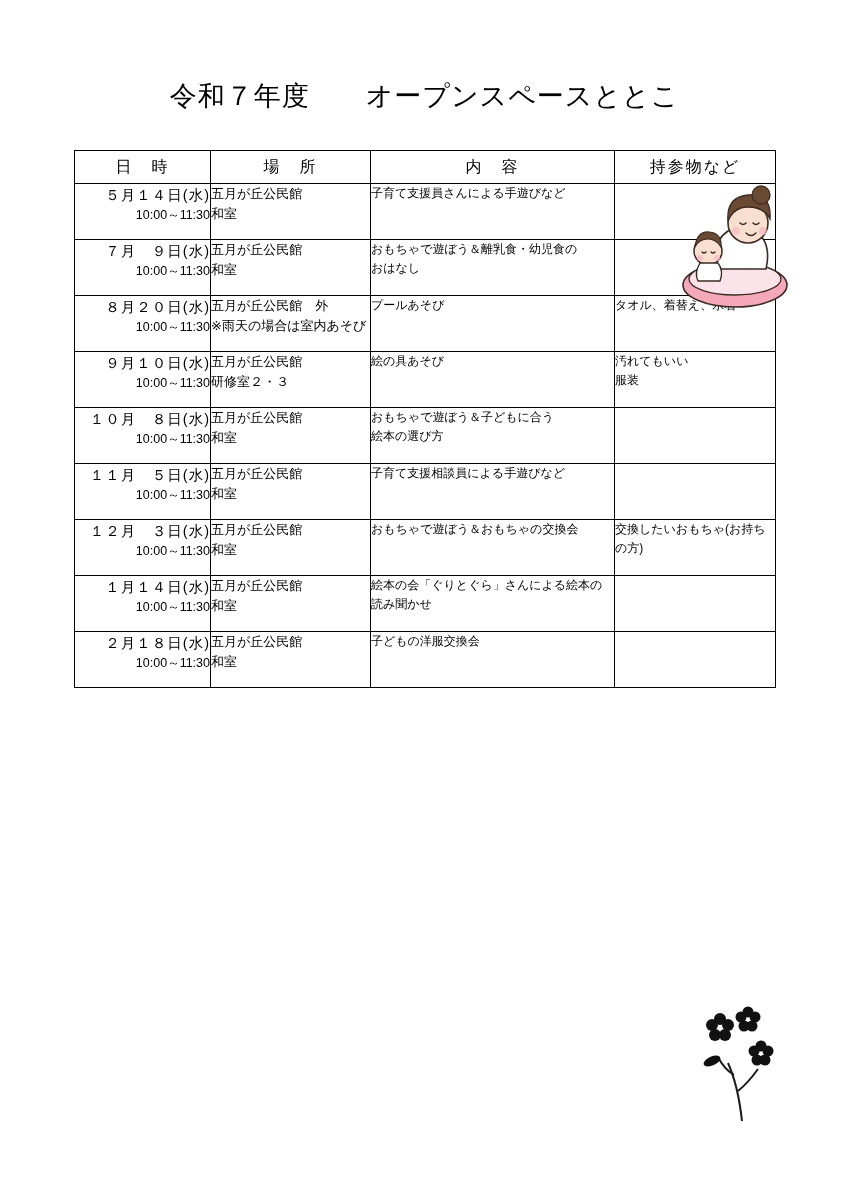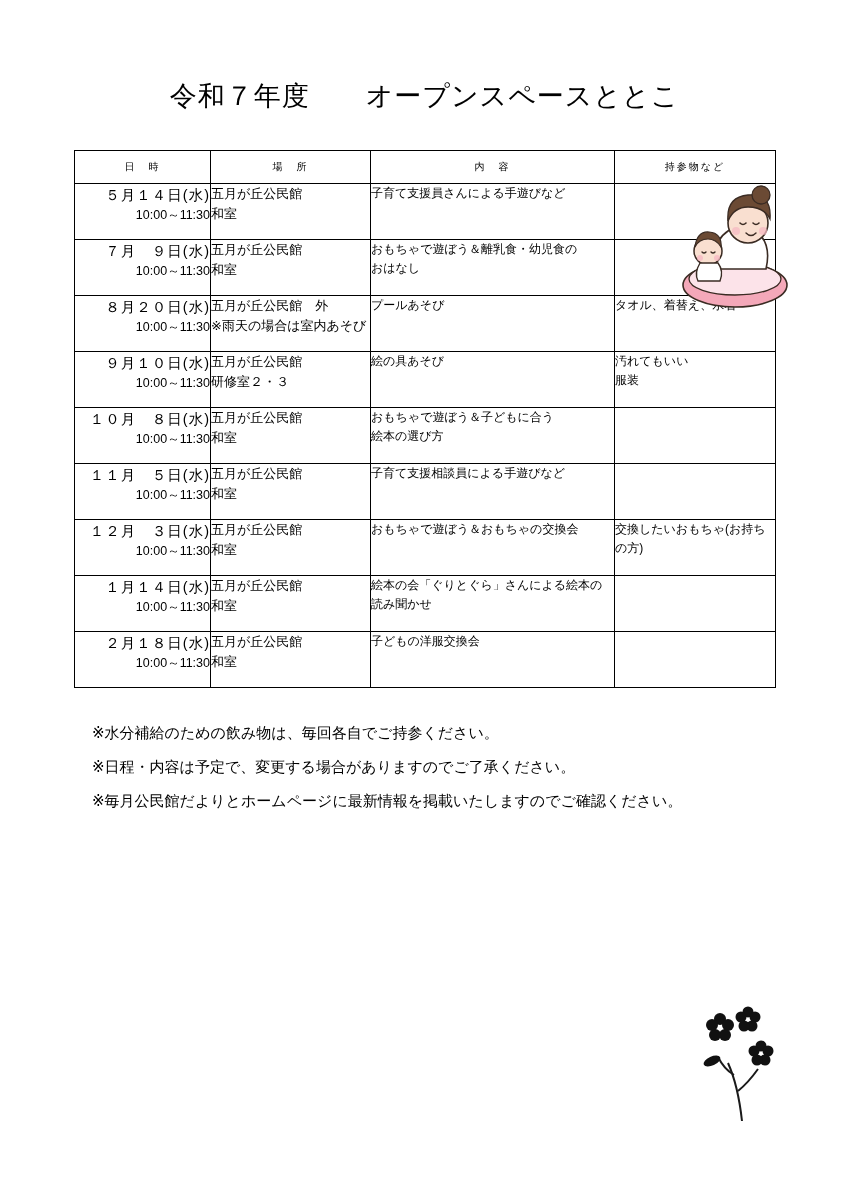--- a/index.html
+++ b/index.html
@@ -66,21 +66,21 @@
   }
   table.schedule th,
   table.schedule td {
     border: 1px solid #000000;
     vertical-align: top;
     padding: 0;
   }
   table.schedule th {
     text-align: center;
     font-weight: normal;
-    font-size: 10px;
+    font-size: 16px;
     height: 32px;
     vertical-align: middle;
     letter-spacing: 2px;
   }
   col.c-date { width: 136px; }
   col.c-place { width: 160px; }
   col.c-content { width: 244px; }
   col.c-bring { width: 161px; }
 
   td.date {
@@ -322,25 +322,20 @@
             </td>
             <td class="content">
               <div>子どもの洋服交換会</div>
             </td>
             <td class="bring"></td>
           </tr>
         </tbody>
     </table>
   </div>
 
-  <div class="notes">
-    <div>※水分補給のための飲み物は、毎回各自でご持参ください。</div>
-    <div>※日程・内容は予定で、変更する場合がありますのでご了承ください。</div>
-    <div>※毎月公民館だよりとホームページに最新情報を掲載いたしますのでご確認ください。</div>
-  </div>
 
   <svg class="illus-flower" viewBox="0 0 110 120">
     <path d="M52 118 q-4 -36 -14 -58" fill="none" stroke="#1a1a1a" stroke-width="2"></path>
     <path d="M48 88 q10 -8 20 -22" fill="none" stroke="#1a1a1a" stroke-width="2"></path>
     <path d="M44 72 q-10 -6 -16 -18" fill="none" stroke="#1a1a1a" stroke-width="2"></path>
     <g fill="#111111">
       <g transform="translate(30,24)">
         <circle cx="0" cy="-8" r="6"></circle>
           <circle cx="8" cy="-2" r="6"></circle>
         <circle cx="5" cy="8" r="6"></circle>

